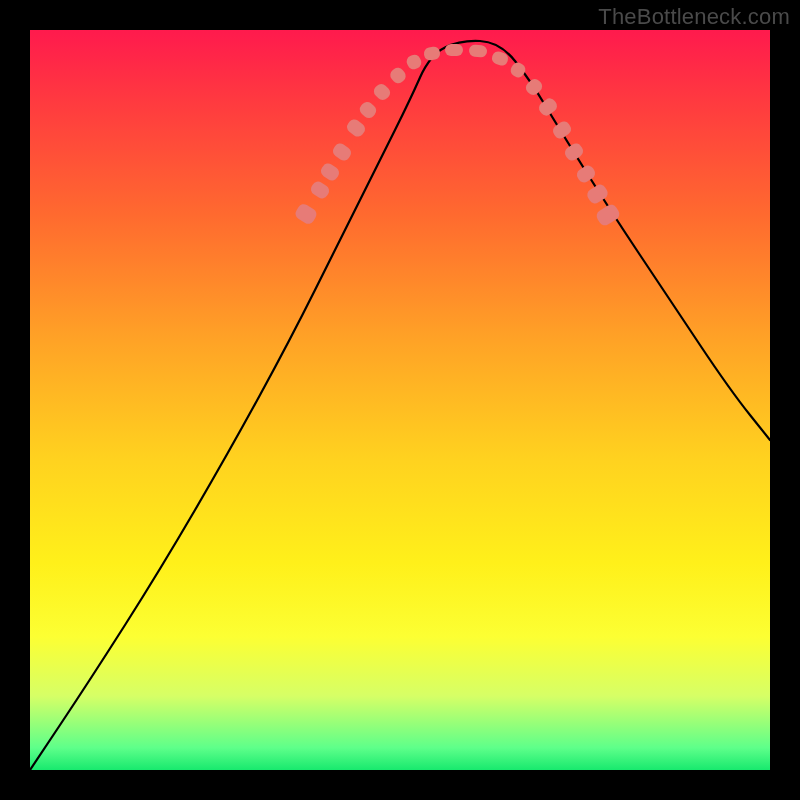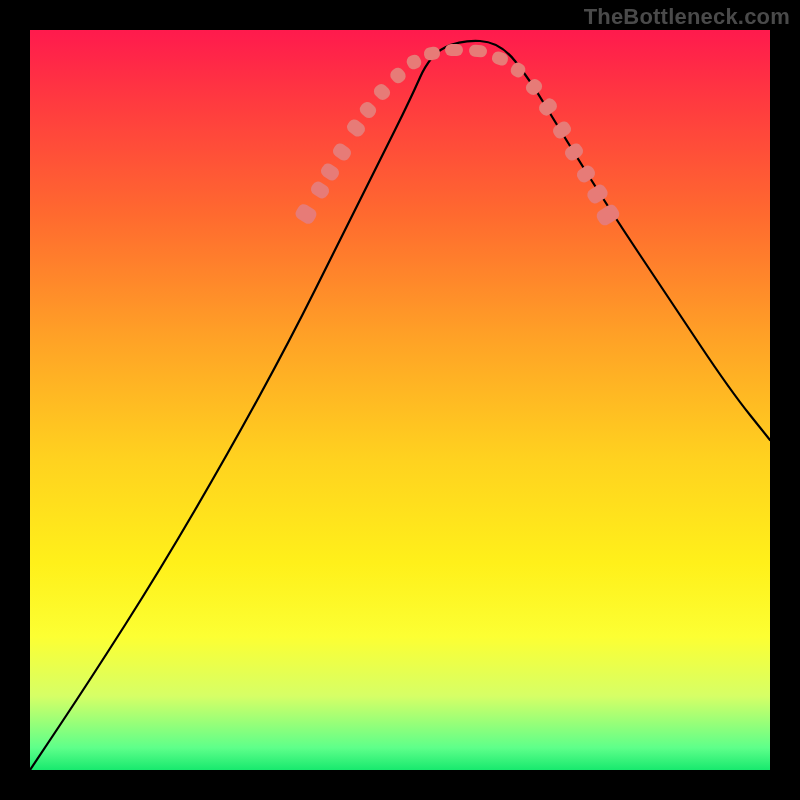--- a/index.html
+++ b/index.html
@@ -27,21 +27,21 @@
       #d6ff66 90%,
       #5eff8a 97%,
       #18e96e 100%);
   }
   .watermark {
     position: absolute;
     top: 4px;
     right: 10px;
     font-family: Arial, Helvetica, sans-serif;
     font-size: 22px;
-    font-weight: 700;
+    font-weight: 400;
     color: #4a4a4a;
     letter-spacing: 0.2px;
     z-index: 5;
   }
   svg.curve {
     position: absolute;
     left: 0;
     top: 0;
     width: 740px;
     height: 740px;

